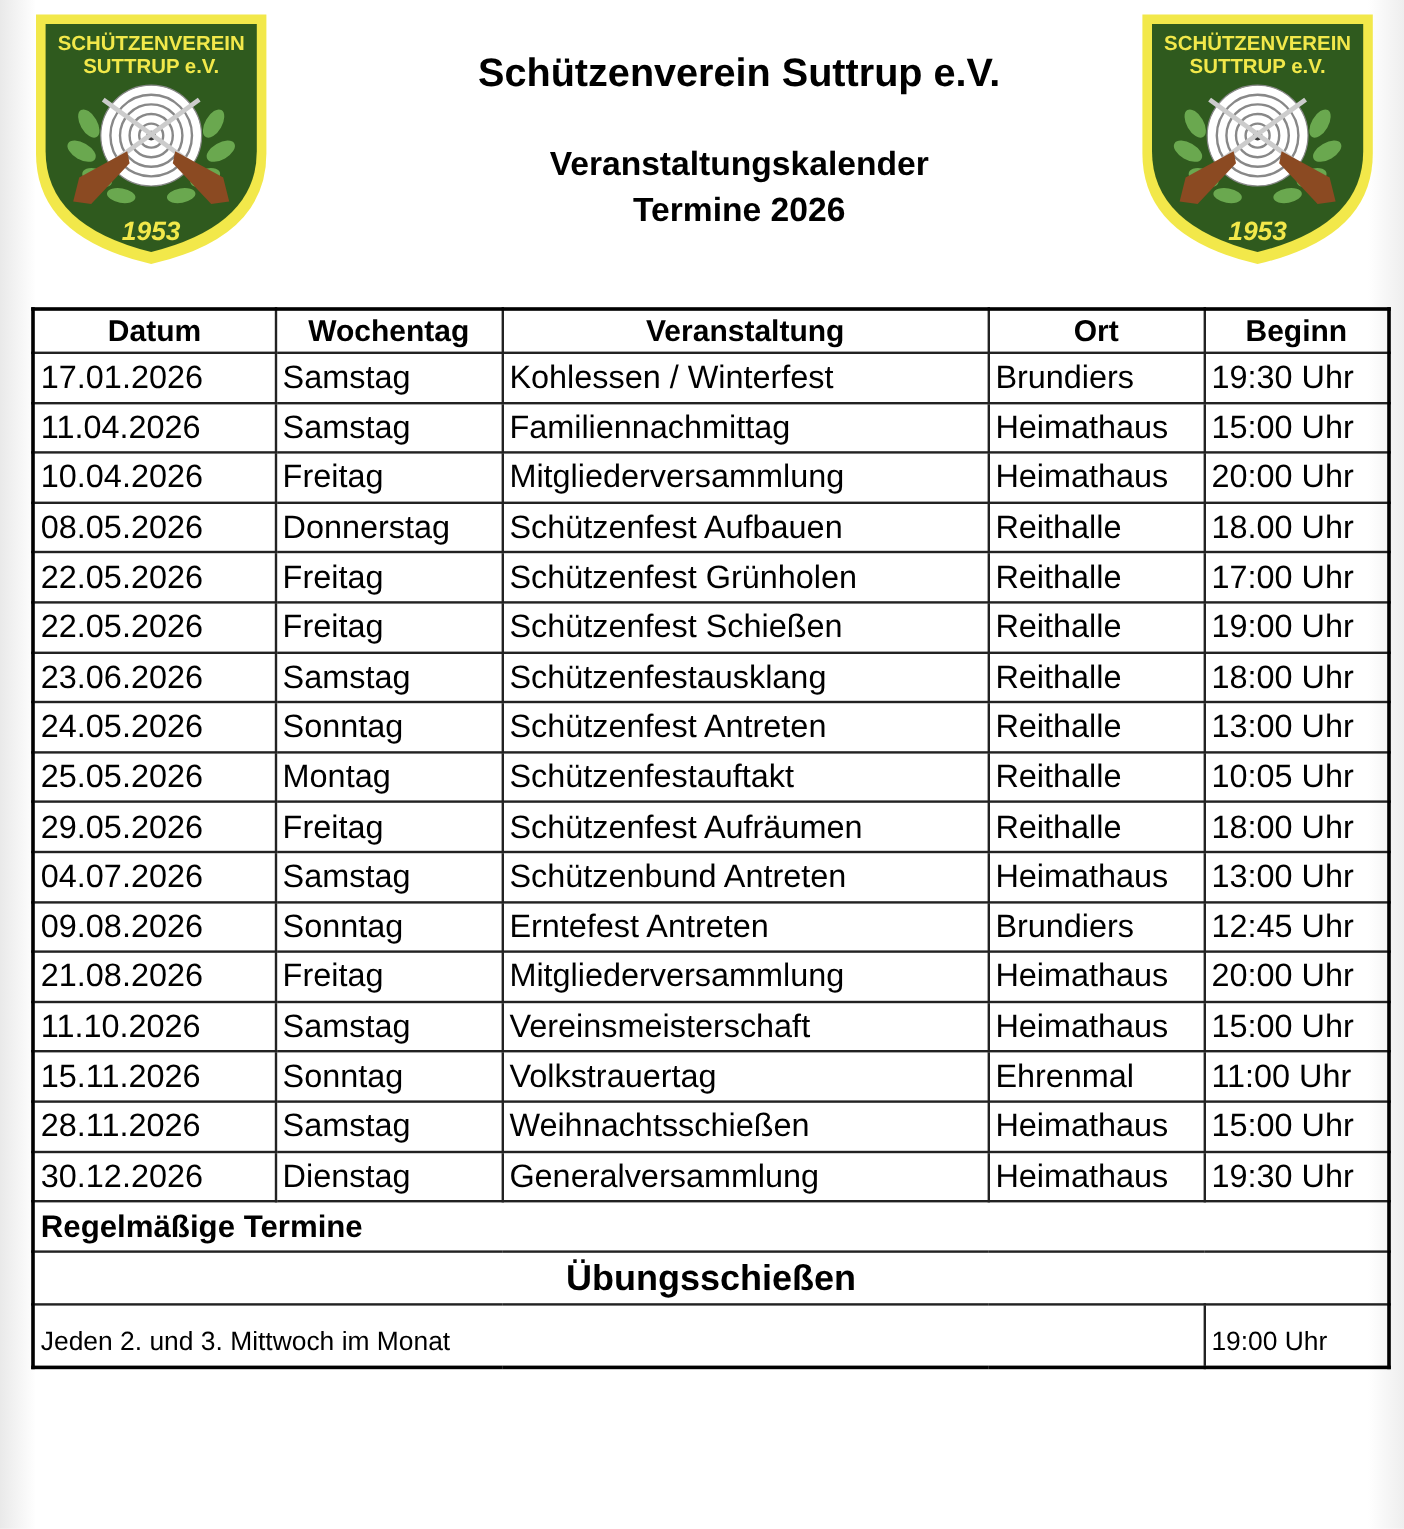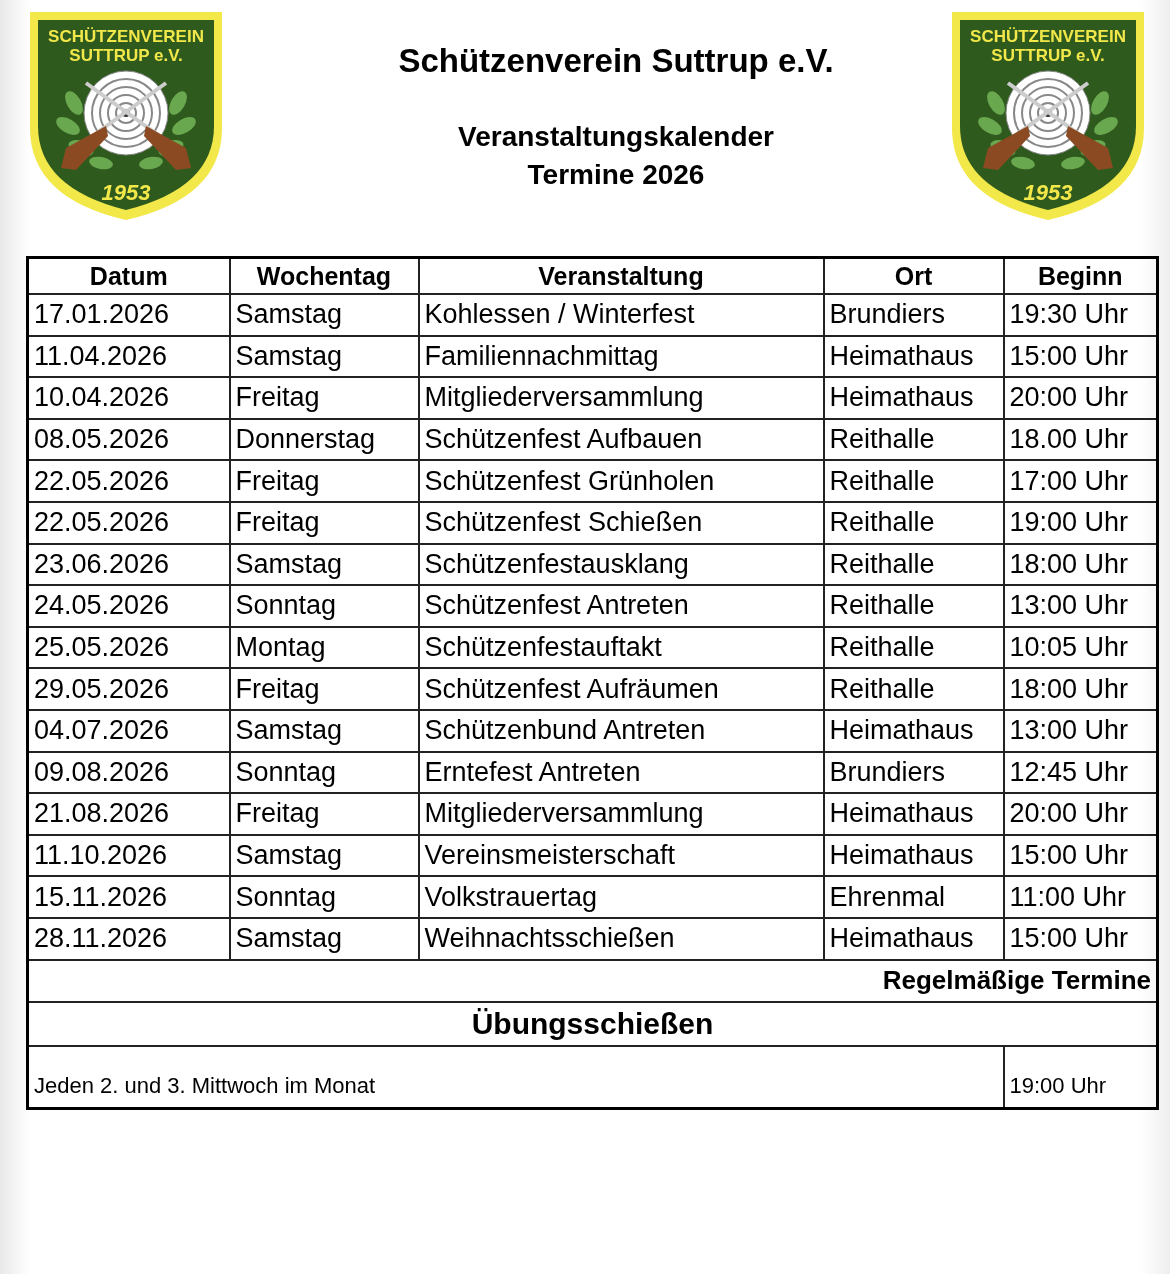--- a/index.html
+++ b/index.html
@@ -25,23 +25,23 @@
     position:absolute; top:256px; left:26px; width:1130px;
     border-collapse:collapse; border:3px solid #000;
     table-layout:fixed;
   }
   table.cal td, table.cal th {
     border:2px solid #222; padding:0 5px; height:39.6px;
     font-size:27px; font-weight:normal; white-space:nowrap; overflow:hidden;
     text-align:left; line-height:39px;
   }
   table.cal th { font-weight:bold; text-align:center; height:34px; line-height:34px; font-size:25px; }
-  table.cal td.section { text-align:right; font-weight:bold; font-size:26px; height:40px; }
+  table.cal td.section { text-align:left; font-weight:bold; font-size:26px; height:40px; }
   table.cal td.subsection { text-align:center; font-weight:bold; font-size:30px; height:42px; }
-  table.cal td.small { font-size:22px; height:42px; padding-top:18px; }
+  table.cal td.small { font-size:22px; height:42px; padding-top:8px; }
 </style>
 </head>
 <body>
 
 <svg class="logo left" viewBox="0 0 200 216">
   <path d="M4 4 H196 V120 Q196 190 100 212 Q4 190 4 120 Z" fill="#f2e84a"></path>
   <path d="M12 12 H188 V118 Q188 180 100 202 Q12 180 12 118 Z" fill="#2f5a1e"></path>
   <text x="100" y="34" text-anchor="middle" font-family="Liberation Sans, sans-serif" font-weight="bold" font-size="17" fill="#f2e84a">SCHÜTZENVEREIN</text>
   <text x="100" y="53" text-anchor="middle" font-family="Liberation Sans, sans-serif" font-weight="bold" font-size="17" fill="#f2e84a">SUTTRUP e.V.</text>
   <g>
@@ -232,20 +232,27 @@
         <td>Ehrenmal</td>
         <td>11:00 Uhr</td>
       </tr>
       <tr>
         <td>28.11.2026</td>
         <td>Samstag</td>
         <td>Weihnachtsschießen</td>
         <td>Heimathaus</td>
         <td>15:00 Uhr</td>
       </tr>
+      <tr>
+        <td>30.12.2026</td>
+        <td>Dienstag</td>
+        <td>Generalversammlung</td>
+        <td>Heimathaus</td>
+        <td>19:30 Uhr</td>
+      </tr>
     </tbody>
   <tbody>
     <tr>
       <td class="section" colspan="5">Regelmäßige Termine</td>
     </tr>
     <tr>
       <td class="subsection" colspan="5">Übungsschießen</td>
     </tr>
     <tr>
       <td class="small" colspan="4">Jeden 2. und 3. Mittwoch im Monat</td>

